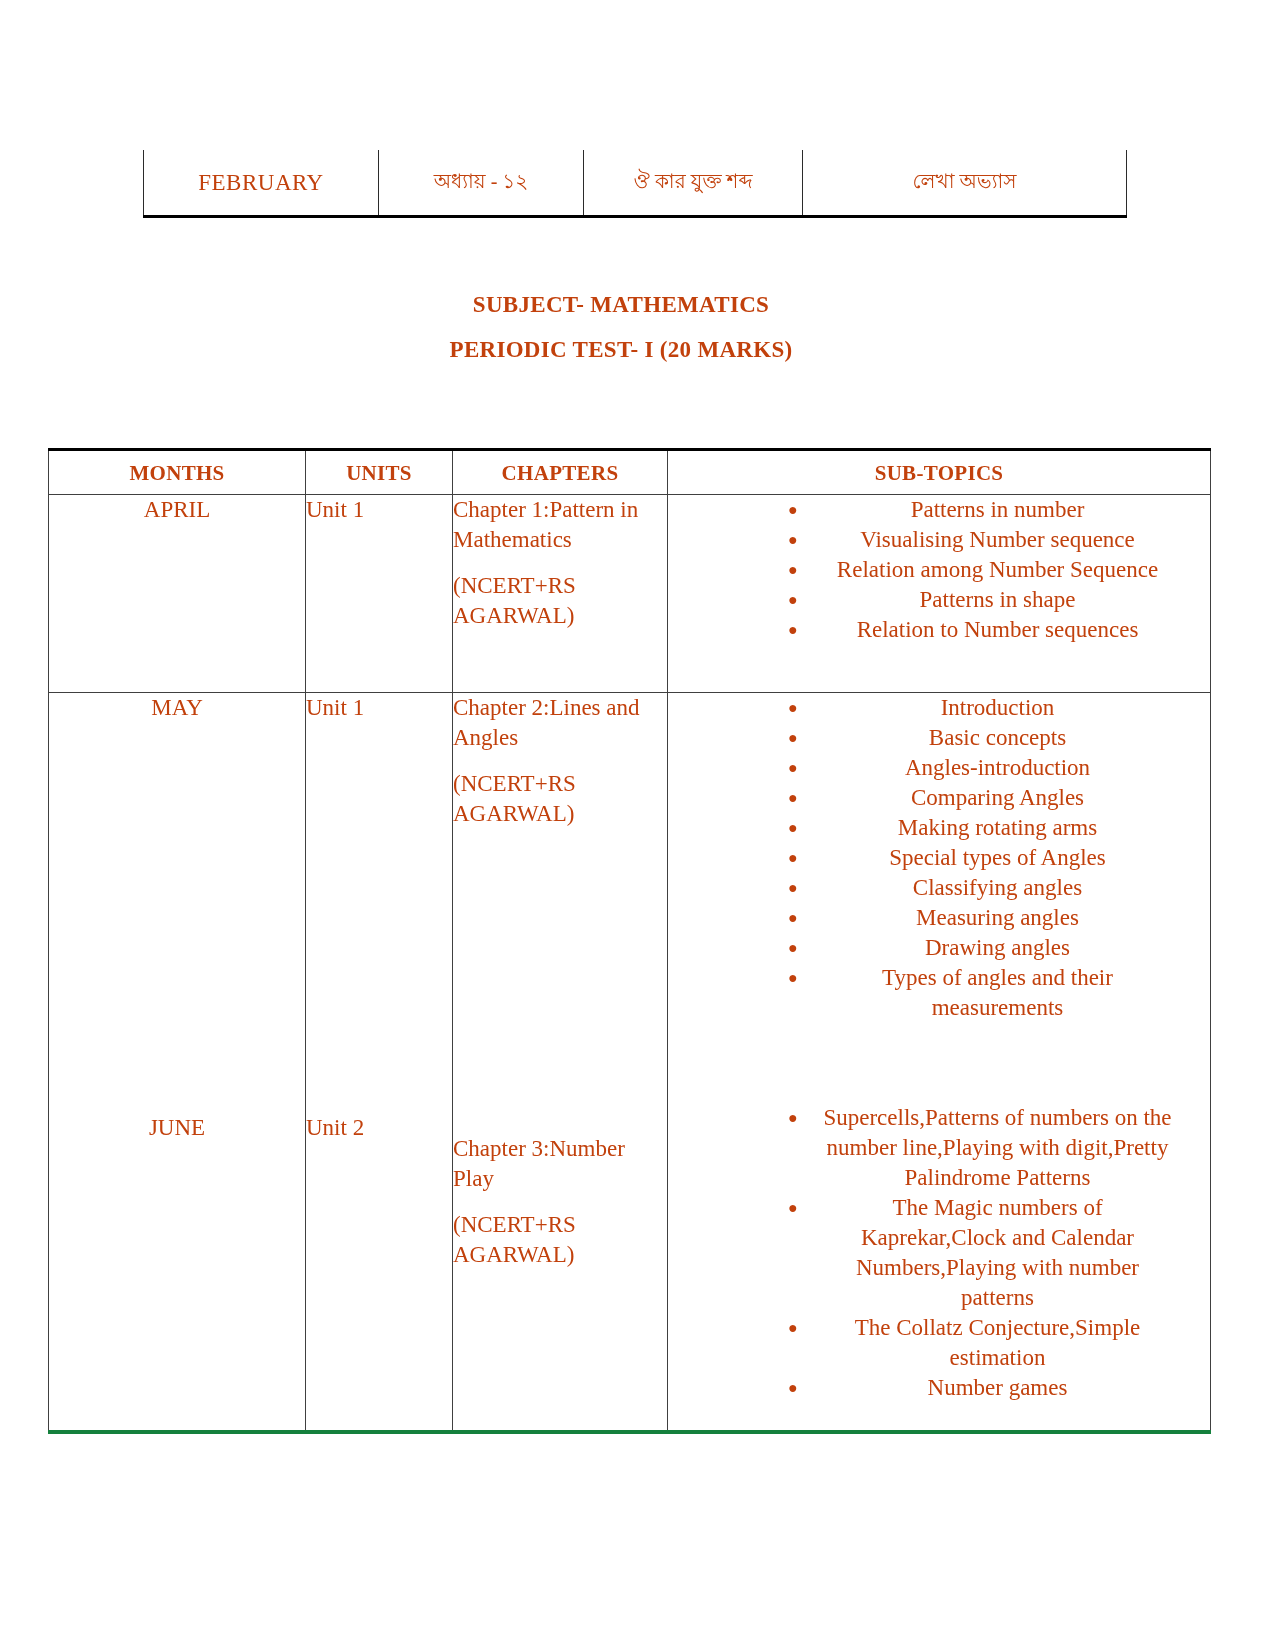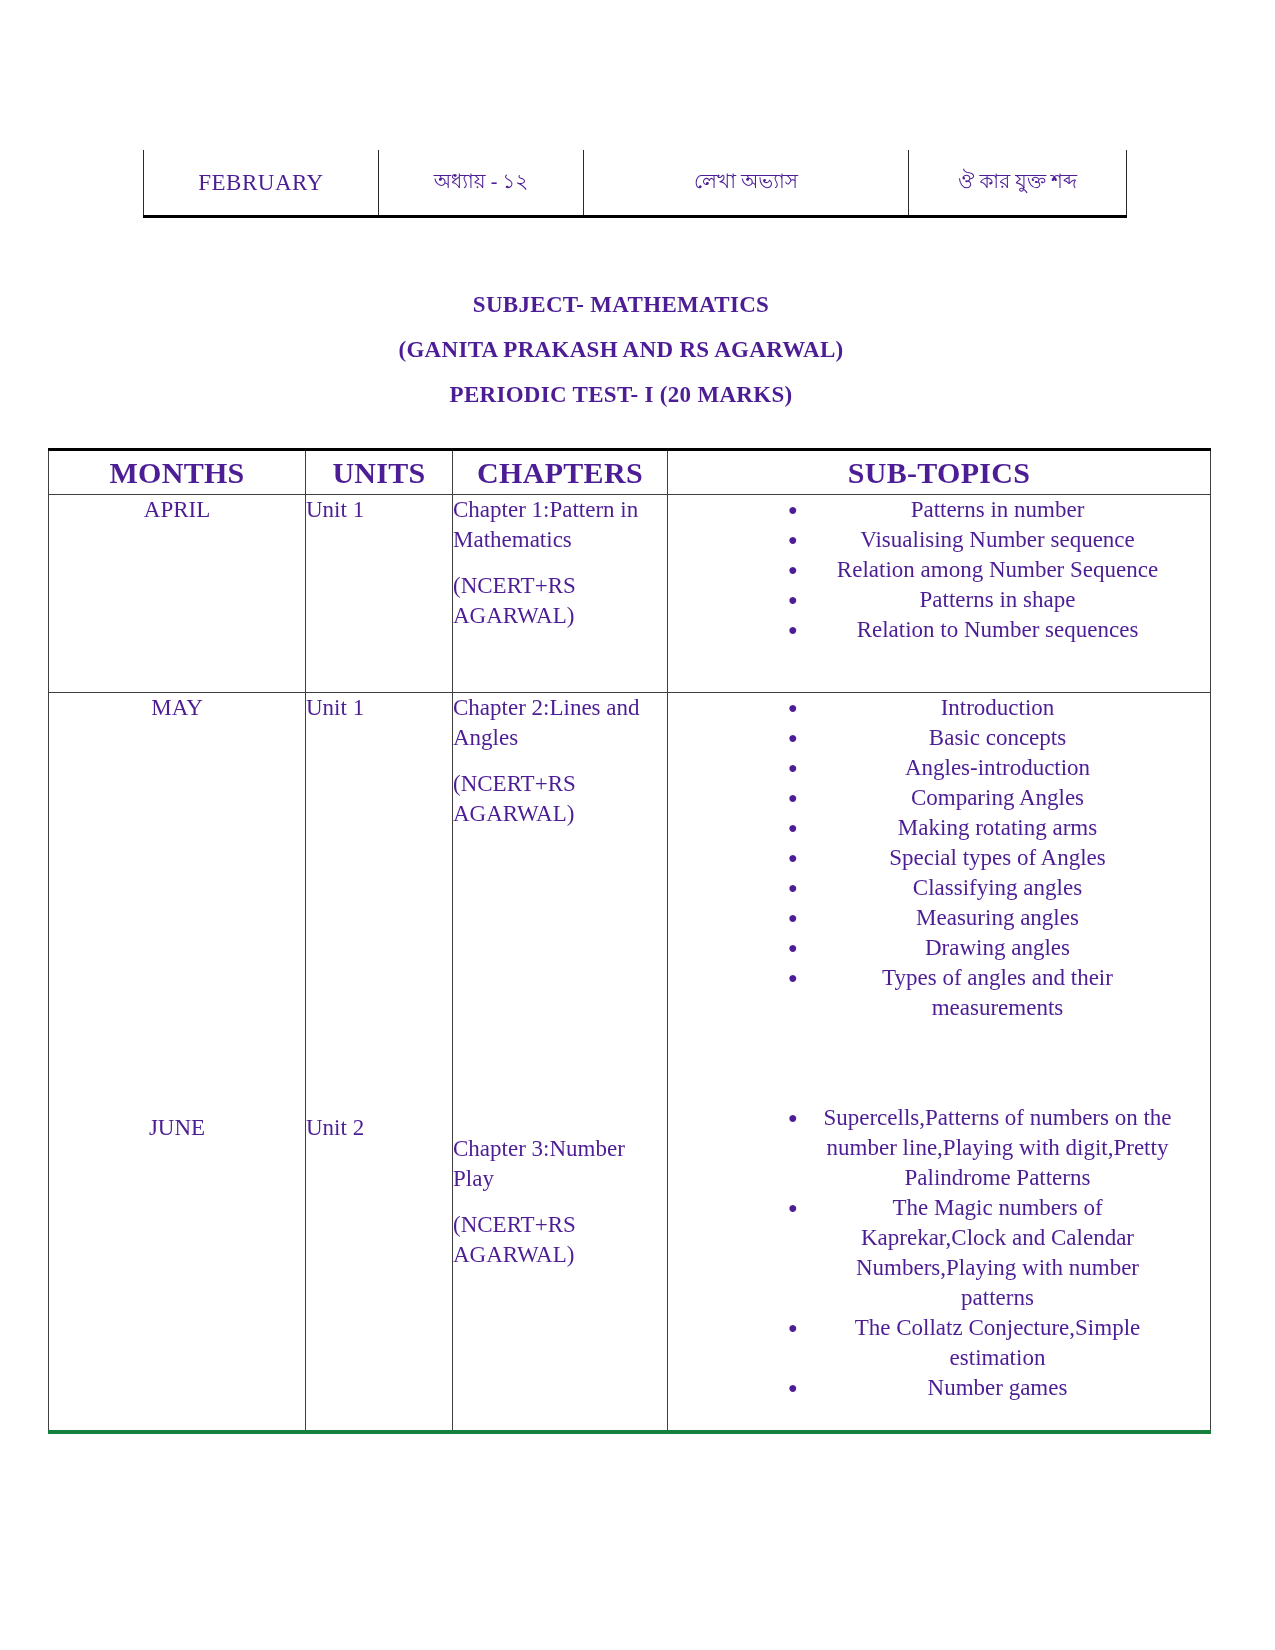--- a/index.html
+++ b/index.html
@@ -6,21 +6,21 @@
     margin: 0;
     padding: 0;
     background: #ffffff;
   }
   .page {
     position: relative;
     width: 1275px;
     height: 1650px;
     background: #ffffff;
     font-family: "Liberation Serif", "DejaVu Serif", serif;
-    color: #4c1d95;
+    color: #c2410c;
     overflow: hidden;
   }
 
   
   .top-table {
     position: absolute;
     left: 143px;
     top: 150px;
     width: 984px;
     height: 68px;
@@ -78,21 +78,21 @@
     border: 1px solid #404040;
     box-sizing: border-box;
     vertical-align: top;
     padding: 0;
   }
   table.main tr.header-row th {
     border-top: 3px solid #000000;
     height: 45px;
     vertical-align: middle;
     font-weight: bold;
-    font-size: 30px;
+    font-size: 21px;
     text-align: center;
     letter-spacing: 0.3px;
   }
   table.main tr.row-last td { border-bottom: 4px solid #15803d; }
 
   tr.row-april td { height: 198px; }
   tr.row-mayjune td { height: 739px; }
 
   td.months { text-align: center; padding-top: 10px; }
   td.units  { padding: 10px 0 0 12px; }
@@ -129,31 +129,30 @@
 
 <div class="page">
 
   <div class="top-table">
     <div class="top-cell c0">
       <span>FEBRUARY</span>
     </div>
     <div class="top-cell c1">
       <span>অধ্যায় - ১২</span>
     </div>
+    <div class="top-cell c2">
+      <span>ঔ কার যুক্ত শব্দ</span>
+    </div>
     <div class="top-cell c3">
       <span>লেখা অভ্যাস</span>
     </div>
-    <div class="top-cell c2">
-      <span>ঔ কার যুক্ত শব্দ</span>
-    </div>
   </div>
 
   <div class="headings">
     <div class="heading-line">SUBJECT- MATHEMATICS</div>
-    <div class="heading-line">(GANITA PRAKASH AND RS AGARWAL)</div>
     <div class="heading-line">PERIODIC TEST- I (20 MARKS)</div>
   </div>
 
   <table class="main">
     <colgroup>
       <col class="c-months">
       <col class="c-units">
       <col class="c-chapters">
       <col class="c-subtopics">
     </colgroup>

